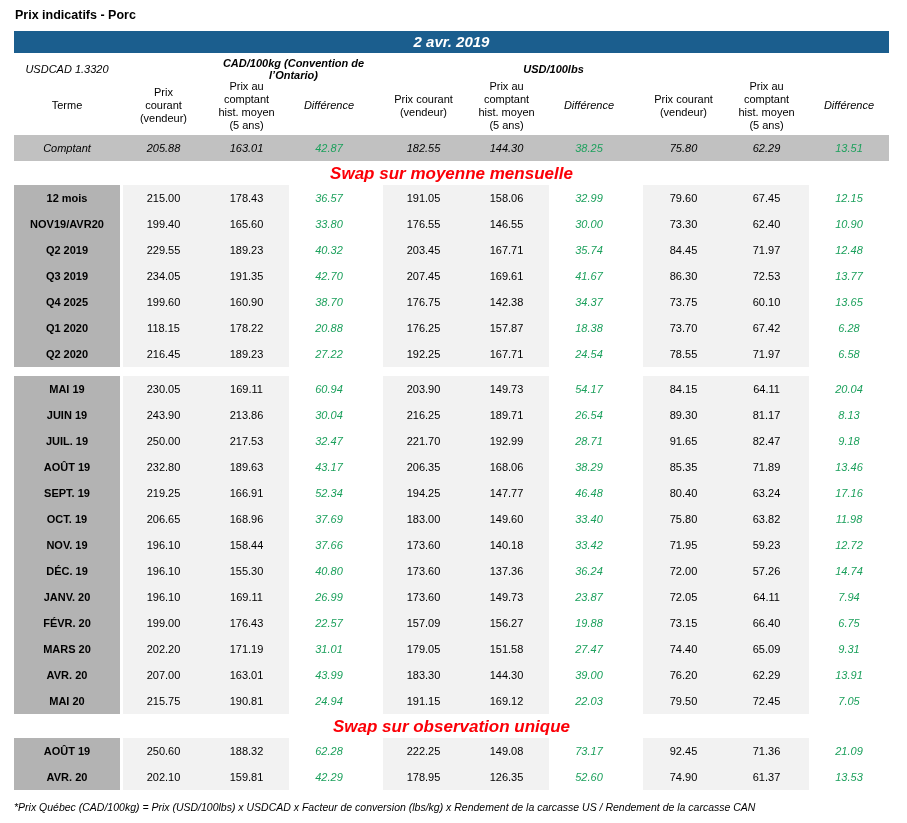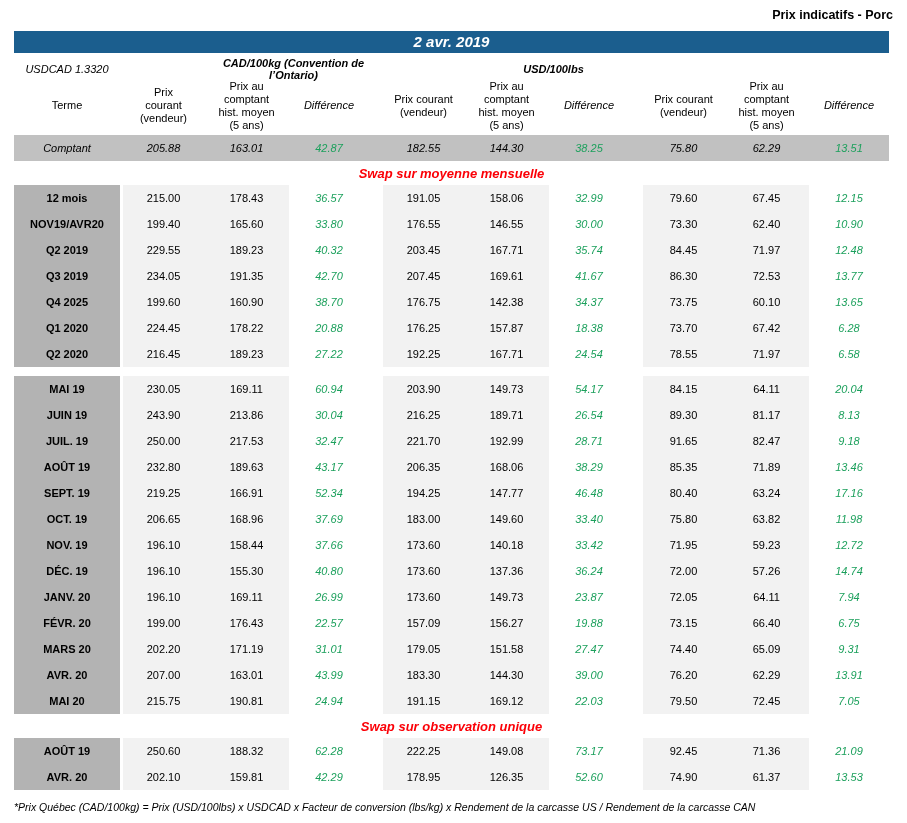--- a/index.html
+++ b/index.html
@@ -3,21 +3,21 @@
 <meta charset="utf-8">
 <style>
   html,body{margin:0;padding:0;background:#ffffff;}
   body{
     width:907px;height:823px;
     font-family:"Liberation Sans", sans-serif;
     color:#000;
     overflow:hidden;
   }
   .page{padding:8px 14px 0 14px;width:879px;}
-  .page-title{font-size:12.5px;font-weight:bold;padding-left:1px;text-align:right;}
+  .page-title{font-size:12.5px;font-weight:bold;padding-left:1px;}
   .banner{
     margin-top:9px;height:22px;line-height:22px;width:875px;
     background:#1b5e8e;color:#fff;text-align:center;
     font-weight:bold;font-style:italic;font-size:15px;
   }
   .row{
     display:grid;
     grid-template-columns:106px 3px 81px 85px 80px 14px 81px 85px 80px 14px 81px 85px 80px;
     align-items:stretch;
     width:875px;
@@ -34,21 +34,21 @@
   .r-data{height:26px;}
   .lbl{background:#b3b3b3;font-weight:bold;}
   .va,.vb{background:#f2f2f2;}
   .vd{color:#1ca05c;font-style:italic;background:#fff;}
   
   .comptant{background:#c1c1c1;margin-top:2px;height:26px;}
   .comptant .lbl,.comptant .va,.comptant .vb{background:transparent;font-weight:normal;font-style:italic;}
   .comptant .vd{background:transparent;}
   .section-title{
     width:875px;text-align:center;color:#fb0007;
-    font-weight:bold;font-style:italic;font-size:13px;
+    font-weight:bold;font-style:italic;font-size:17px;
     height:24px;line-height:25px;
   }
   .block-gap{height:9px;}
   .footnotes{margin-top:7px;}
   .footnote{font-size:10.5px;font-style:italic;line-height:21px;}
 </style>
 </head>
 <body>
 
 <div class="page">
@@ -186,21 +186,21 @@
         <div class="cell vb">142.38</div>
         <div class="cell vd">34.37</div>
         <div class="cell gut"></div>
         <div class="cell va">73.75</div>
         <div class="cell vb">60.10</div>
         <div class="cell vd">13.65</div>
       </div>
       <div class="row r-data">
         <div class="cell lbl">Q1 2020</div>
         <div class="cell gut"></div>
-        <div class="cell va">224.45</div>
+        <div class="cell va">118.15</div>
         <div class="cell vb">178.22</div>
         <div class="cell vd">20.88</div>
         <div class="cell gut"></div>
         <div class="cell va">176.25</div>
         <div class="cell vb">157.87</div>
         <div class="cell vd">18.38</div>
         <div class="cell gut"></div>
         <div class="cell va">73.70</div>
         <div class="cell vb">67.42</div>
         <div class="cell vd">6.28</div>

